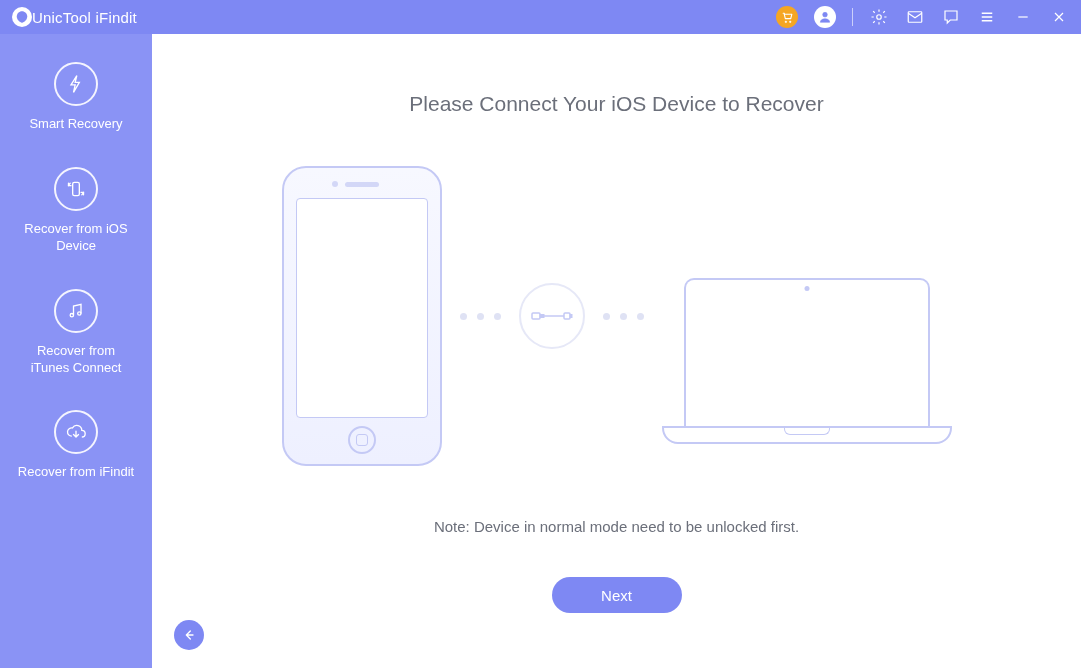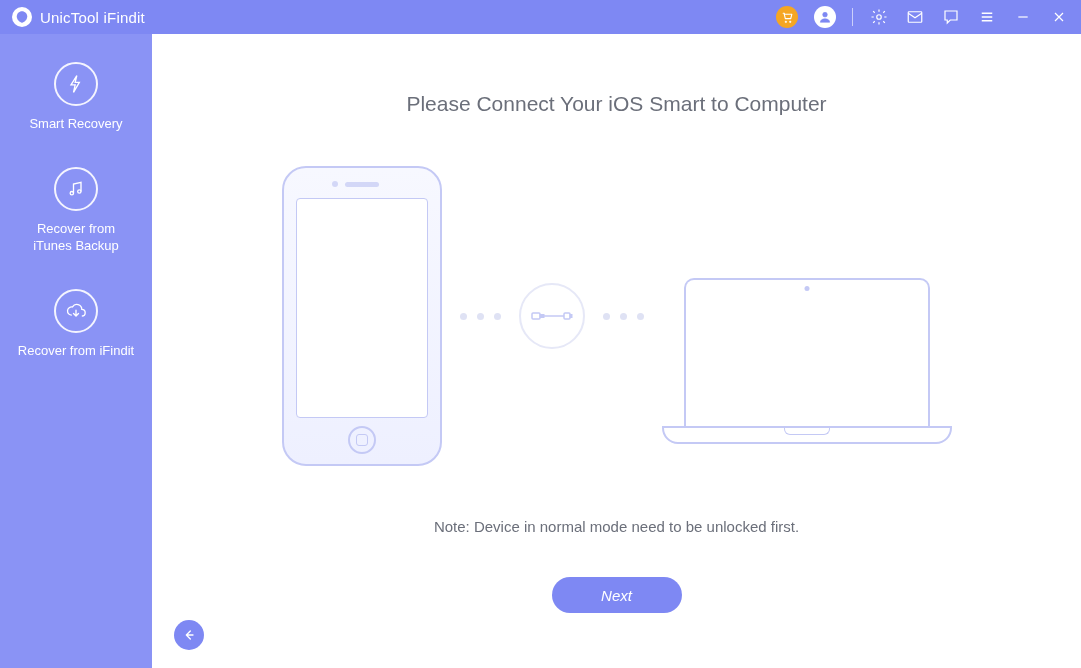--- a/index.html
+++ b/index.html
@@ -1,19 +1,19 @@
 <!DOCTYPE html>
 <html><head>
 <meta charset="utf-8">
 <style>
   * { box-sizing: border-box; margin: 0; padding: 0; font-family: -apple-system, BlinkMacSystemFont, "Segoe UI", Helvetica, Arial, sans-serif; }
   body { width: 1081px; height: 668px; overflow: hidden; background: #fff; }
   .app { display: flex; flex-direction: column; width: 100%; height: 100%; }
   .titlebar { height: 34px; background: #7e88f3; display: flex; align-items: center; padding: 0 12px; color: #fff; }
-  .titlebar .left { display: flex; align-items: center; gap: 8px; }
+  .titlebar .left { display: flex; align-items: center; gap: 0; }
   .titlebar .title { font-size: 15px; font-weight: 400; letter-spacing: .2px; }
   .titlebar .spacer { flex: 1; }
   .titlebar .right { display: flex; align-items: center; gap: 16px; }
   .tb-divider { width: 1px; height: 18px; background: rgba(255,255,255,.6); }
   .tb-icon { width: 20px; height: 20px; display: flex; align-items: center; justify-content: center; cursor: pointer; }
   .tb-icon svg { stroke: #fff; fill: none; }
   .cart-badge { width: 22px; height: 22px; border-radius: 50%; background: #f5a623; display: flex; align-items: center; justify-content: center; cursor: pointer; }
   .cart-badge svg { stroke: #fff; fill: #fff; }
   .user-badge { width: 22px; height: 22px; border-radius: 50%; background: #fff; display: flex; align-items: center; justify-content: center; cursor: pointer; }
   .user-badge svg { stroke: #7e88f3; fill: #7e88f3; }
@@ -42,21 +42,21 @@
   .cable-badge { width: 66px; height: 66px; border: 2px solid #e6e8f7; border-radius: 50%; display: flex; align-items: center; justify-content: center; }
   .cable-badge svg { stroke: #c4c9f5; fill: #c4c9f5; }
 
   .laptop { width: 290px; height: 180px; position: relative; align-self: flex-end; margin-bottom: 8px; }
   .laptop .screen { position: absolute; top: 0; left: 22px; right: 22px; height: 150px; border: 2px solid #c4c9f5; border-bottom: none; border-radius: 10px 10px 0 0; background: #fff; }
   .laptop .screen::after { content:""; position:absolute; top:6px; left:50%; transform:translateX(-50%); width:5px; height:5px; border-radius:50%; background:#c4c9f5; }
   .laptop .base { position: absolute; bottom: 14px; left: 0; right: 0; height: 18px; border: 2px solid #c4c9f5; border-radius: 0 0 16px 16px; background: #fff; }
   .laptop .base::after { content:""; position:absolute; top:0; left:50%; transform:translateX(-50%); width:44px; height:6px; border:1.5px solid #c4c9f5; border-top:none; border-radius:0 0 6px 6px; }
 
   .note { text-align: center; color: #6b6f7a; font-size: 15px; margin-top: 52px; }
-  .next-btn { display: block; margin: 42px auto 18px; width: 130px; height: 36px; border: none; border-radius: 18px; background: #7e88f3; color: #fff; font-size: 15px; cursor: pointer; font-style: italic; }
+  .next-btn { display: block; margin: 42px auto 18px; width: 130px; height: 36px; border: none; border-radius: 18px; background: #7e88f3; color: #fff; font-size: 15px; cursor: pointer; }
   .back-btn { position: absolute; left: 22px; bottom: 18px; width: 30px; height: 30px; border-radius: 50%; background: #7e88f3; display: flex; align-items: center; justify-content: center; cursor: pointer; }
   .back-btn svg { stroke: #fff; fill: none; }
 
   .logo-circle { width:20px; height:20px; border-radius:50%; background:#fff; display:flex; align-items:center; justify-content:center; }
 </style>
 </head>
 <body>
 
 <div class="app">
   <div class="titlebar">
@@ -125,40 +125,50 @@
         <span class="icon-wrap">
           <svg width="20" height="20" viewBox="0 0 24 24" stroke-width="1.6">
               <path d="M13 2 L6 13 h5 l-2 9 7-12 h-5 z"></path>
             </svg>
         </span>
         <span class="side-label">Smart Recovery</span>
       </div>
       <div class="side-item">
         <span class="icon-wrap">
           <svg width="20" height="20" viewBox="0 0 24 24" stroke-width="1.6">
+              <rect x="8" y="4" width="8" height="16" rx="2"></rect>
+              <path d="M3 8 a9 9 0 0 1 2-3 M21 16 a9 9 0 0 1-2 3" stroke-linecap="round"></path>
+              <path d="M3 5v3h3 M21 19v-3h-3" stroke-linecap="round"></path>
+            </svg>
+        </span>
+        <span class="side-label">Recover from iOS Device</span>
+      </div>
+      <div class="side-item">
+        <span class="icon-wrap">
+          <svg width="20" height="20" viewBox="0 0 24 24" stroke-width="1.6">
               <path d="M9 17V6l9-2v11"></path>
               <circle cx="7" cy="17" r="2"></circle>
               <circle cx="16" cy="15" r="2"></circle>
             </svg>
         </span>
-        <span class="side-label">Recover from iTunes Backup</span>
+        <span class="side-label">Recover from iTunes Connect</span>
       </div>
       <div class="side-item">
         <span class="icon-wrap">
           <svg width="20" height="20" viewBox="0 0 24 24" stroke-width="1.6">
               <path d="M7 17a5 5 0 1 1 .8-9.9A6 6 0 0 1 19 10a4 4 0 0 1 0 8"></path>
               <path d="M12 11v7M9 15l3 3 3-3" stroke-linecap="round"></path>
             </svg>
         </span>
         <span class="side-label">Recover from iFindit</span>
       </div>
     </div>
 
     <div class="main">
-      <h1 class="heading">Please Connect Your iOS Smart to Computer</h1>
+      <h1 class="heading">Please Connect Your iOS Device to Recover</h1>
 
       <div class="illustration">
         <div class="phone">
           <div class="outer">
             <span class="cam"></span>
               <span class="speaker"></span>
             <div class="inner-screen"></div>
             <span class="home"></span>
           </div>
         </div>

